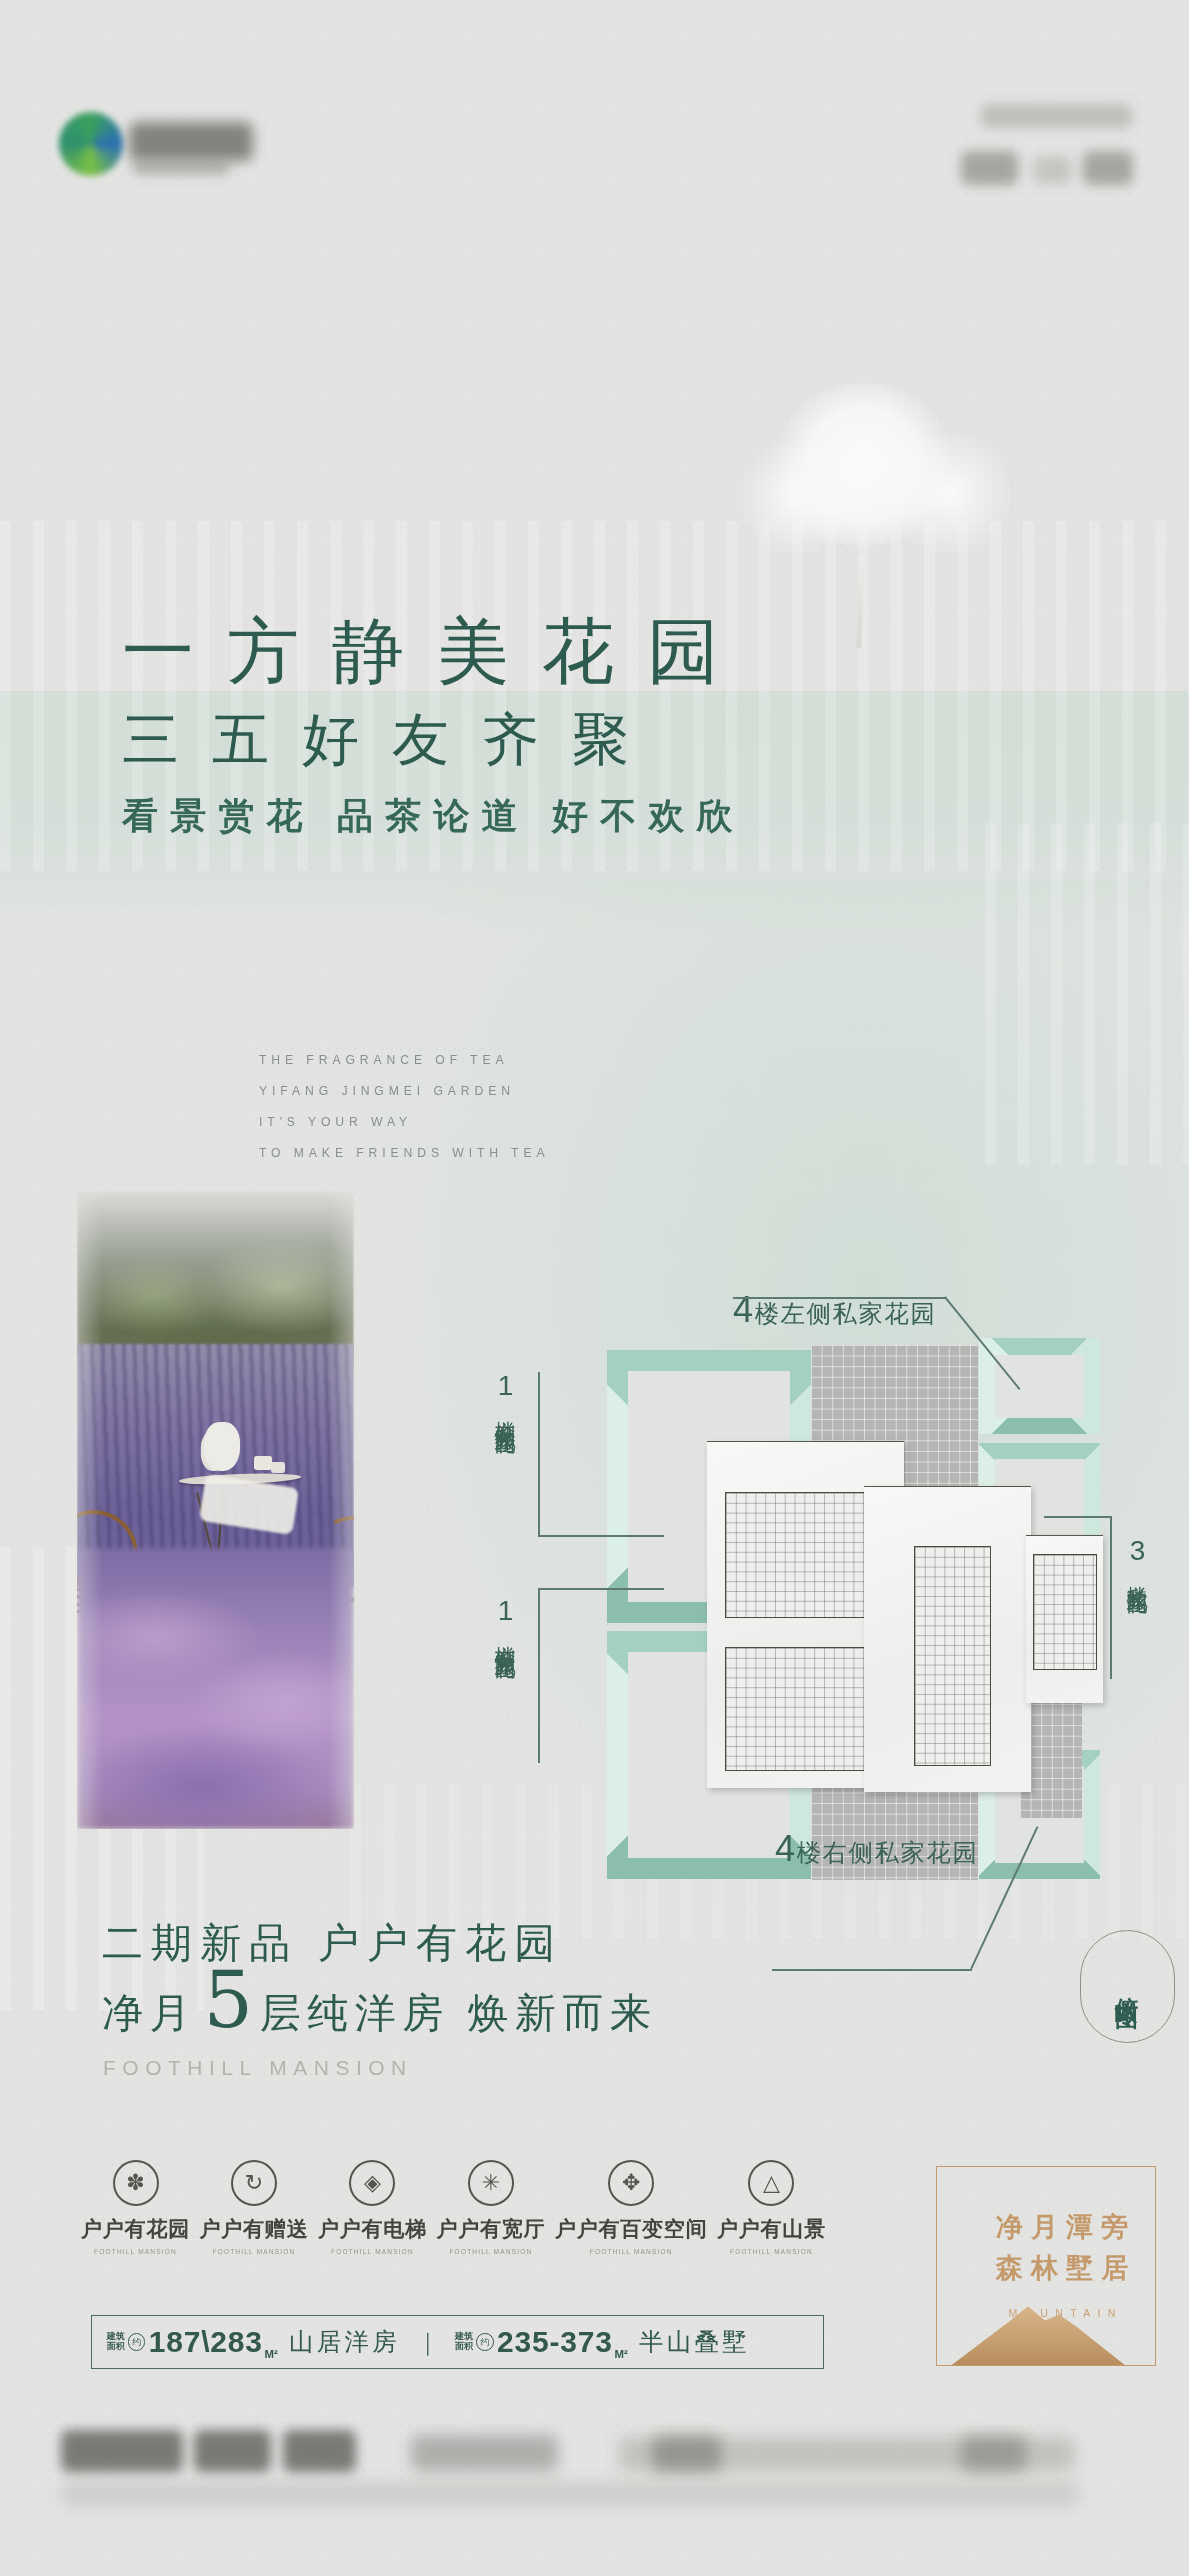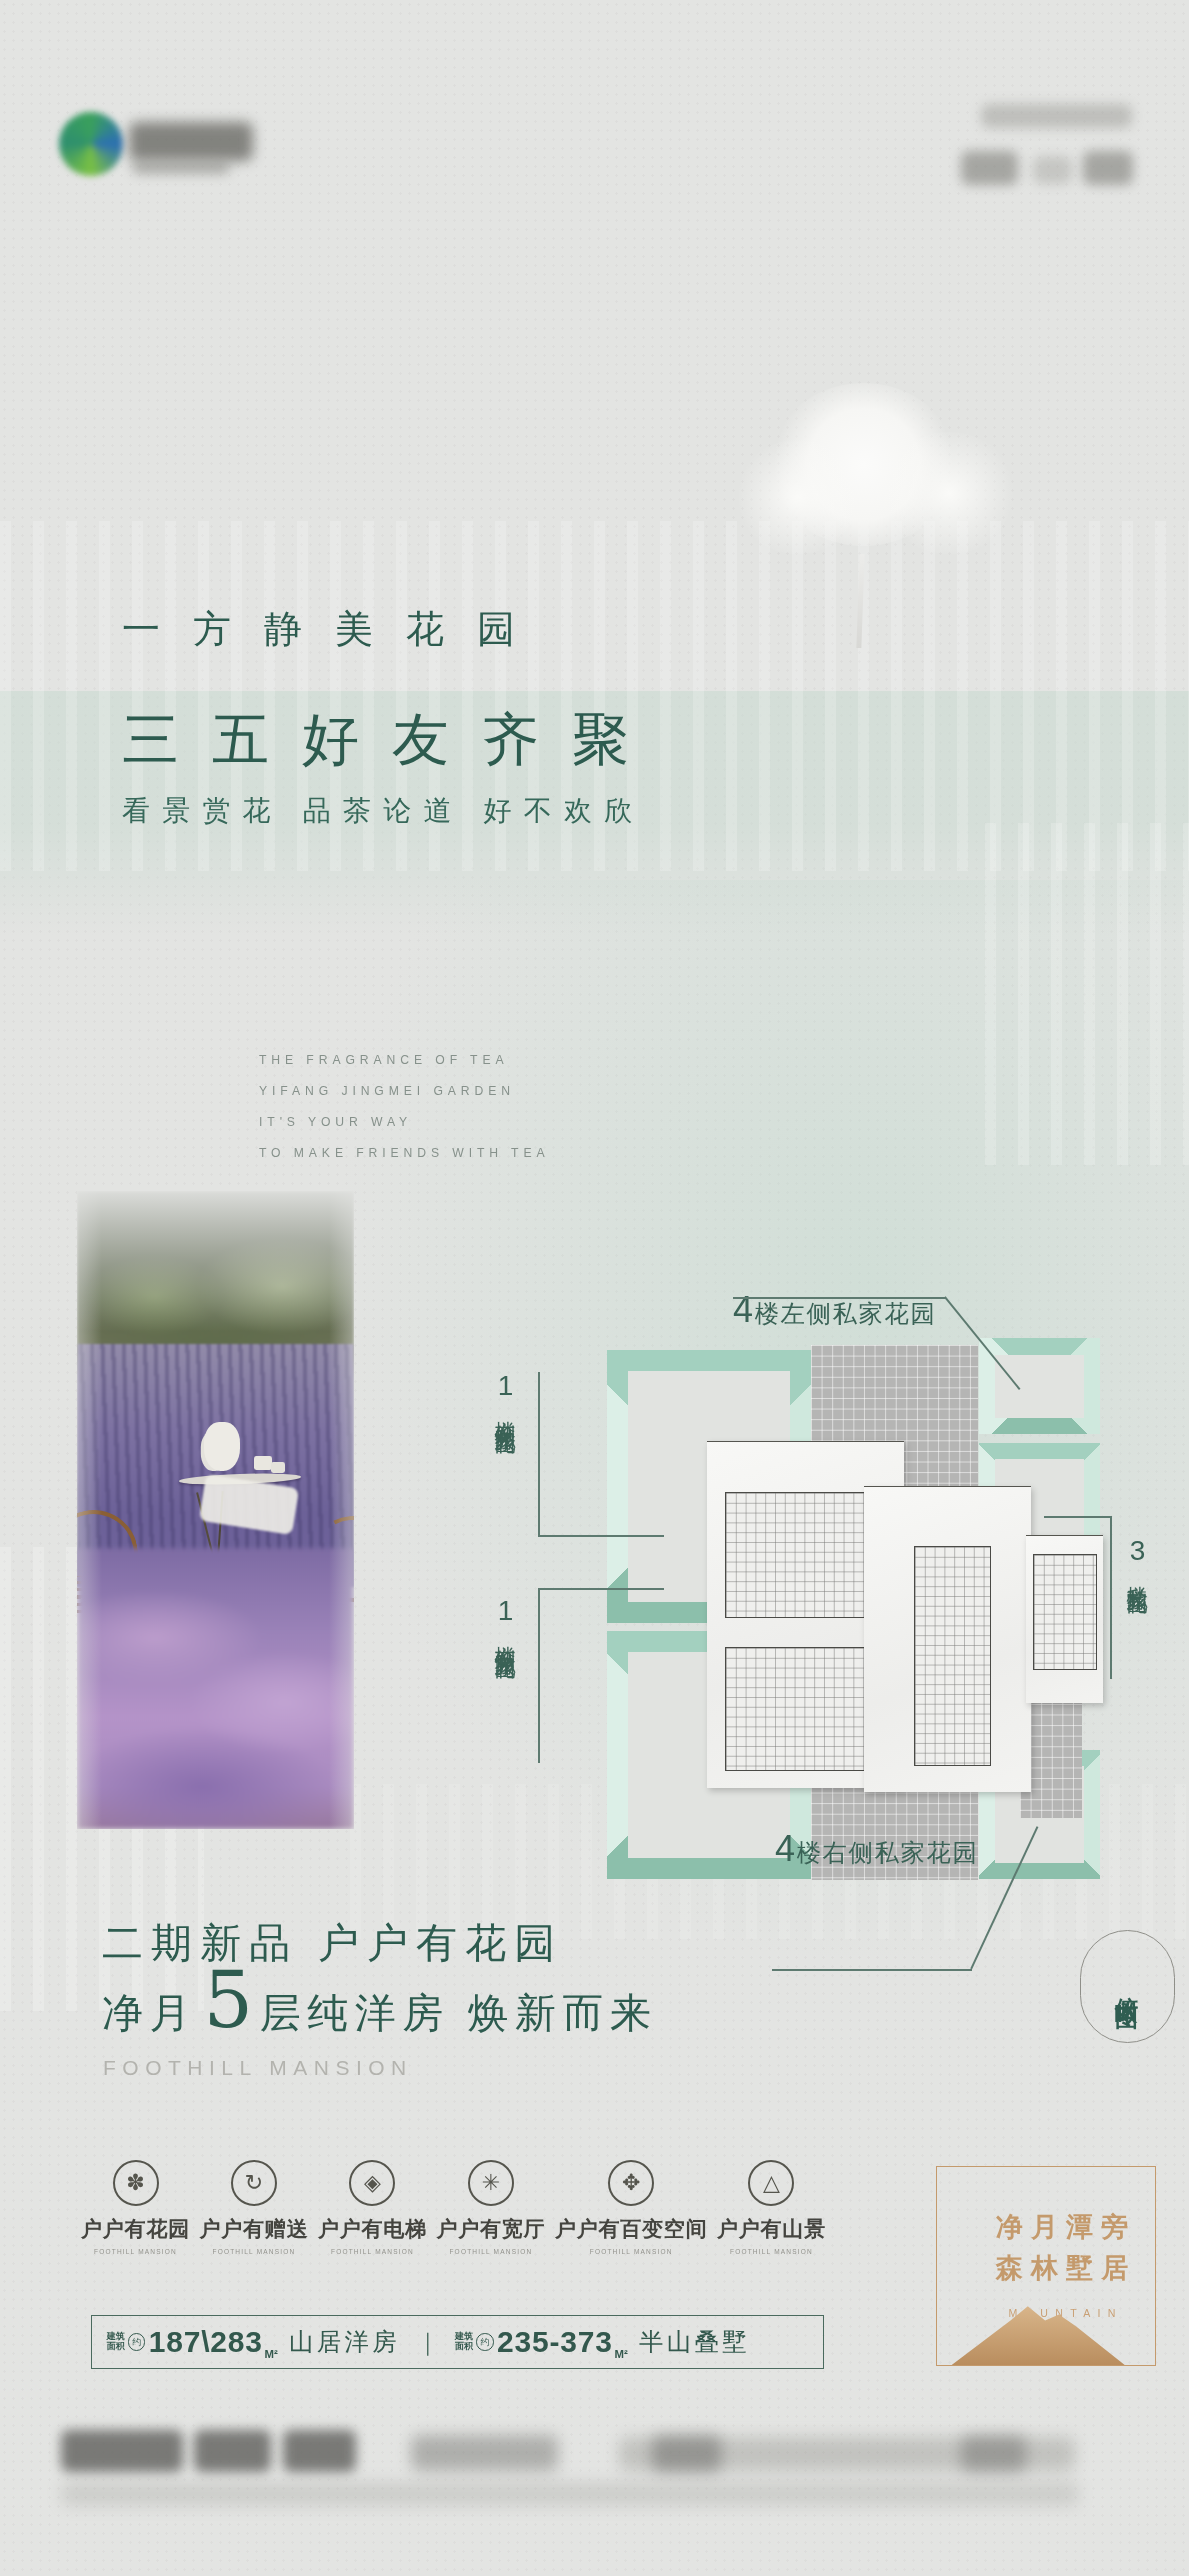--- a/index.html
+++ b/index.html
@@ -16,23 +16,23 @@
   .blur{position:absolute;border-radius:8.1px;}
   
   .mint-band{left:0;top:691px;width:1189px;height:244px;
     background:linear-gradient(180deg, rgba(199,217,207,.55) 0%, rgba(199,217,207,.5) 55%, rgba(199,217,207,0) 100%);}
   .mint-wash{left:342px;top:880px;width:847px;height:1075px;
     background:radial-gradient(ellipse at 62% 38%, rgba(183,214,199,.42), rgba(183,214,199,0) 72%);}
   .stripes{background:repeating-linear-gradient(90deg, rgba(255,255,255,.55) 0 11.4px, rgba(255,255,255,0) 11.4px 33px);}
   
   .tree-blob{border-radius:50%;}
   
-  .h1{left:122px;top:604px;font-size:38px;font-weight:400;letter-spacing:33px;color:#2d5b4f;white-space:nowrap;}
+  .h1{left:122px;top:604px;font-size:72px;font-weight:400;letter-spacing:33px;color:#2d5b4f;white-space:nowrap;}
   .h2{left:122px;top:702px;font-size:57px;font-weight:400;letter-spacing:33px;color:#2d5b4f;white-space:nowrap;}
-  .sub{left:122px;top:792px;font-size:28px;font-weight:400;letter-spacing:12.2px;color:#36685a;white-space:nowrap;}
+  .sub{left:122px;top:792px;font-size:36px;font-weight:700;letter-spacing:12.2px;color:#36685a;white-space:nowrap;}
   .eng{left:259px;top:1045px;font-size:12.2px;line-height:31px;letter-spacing:4.9px;color:#86918b;font-weight:500;white-space:nowrap;}
   
   .photo{left:77px;top:1191px;width:277px;height:638px;overflow:hidden;}
   .photo>div{position:absolute;}
   .ph-trees{left:0;top:0;width:100%;height:30%;filter:blur(1.6px);
     background:
       radial-gradient(ellipse 98px 57px at 28% 55%, #7d8d60 0%, rgba(125,141,96,0) 70%),
       radial-gradient(ellipse 122px 69px at 74% 50%, #95a27a 0%, rgba(149,162,122,0) 70%),
       radial-gradient(ellipse 187px 98px at 50% 88%, #5d6b4a 0%, rgba(93,107,74,0) 78%),
       linear-gradient(180deg,#49523f 0%, #5a6549 55%, #6e7358 85%, rgba(110,115,88,0) 100%);}

